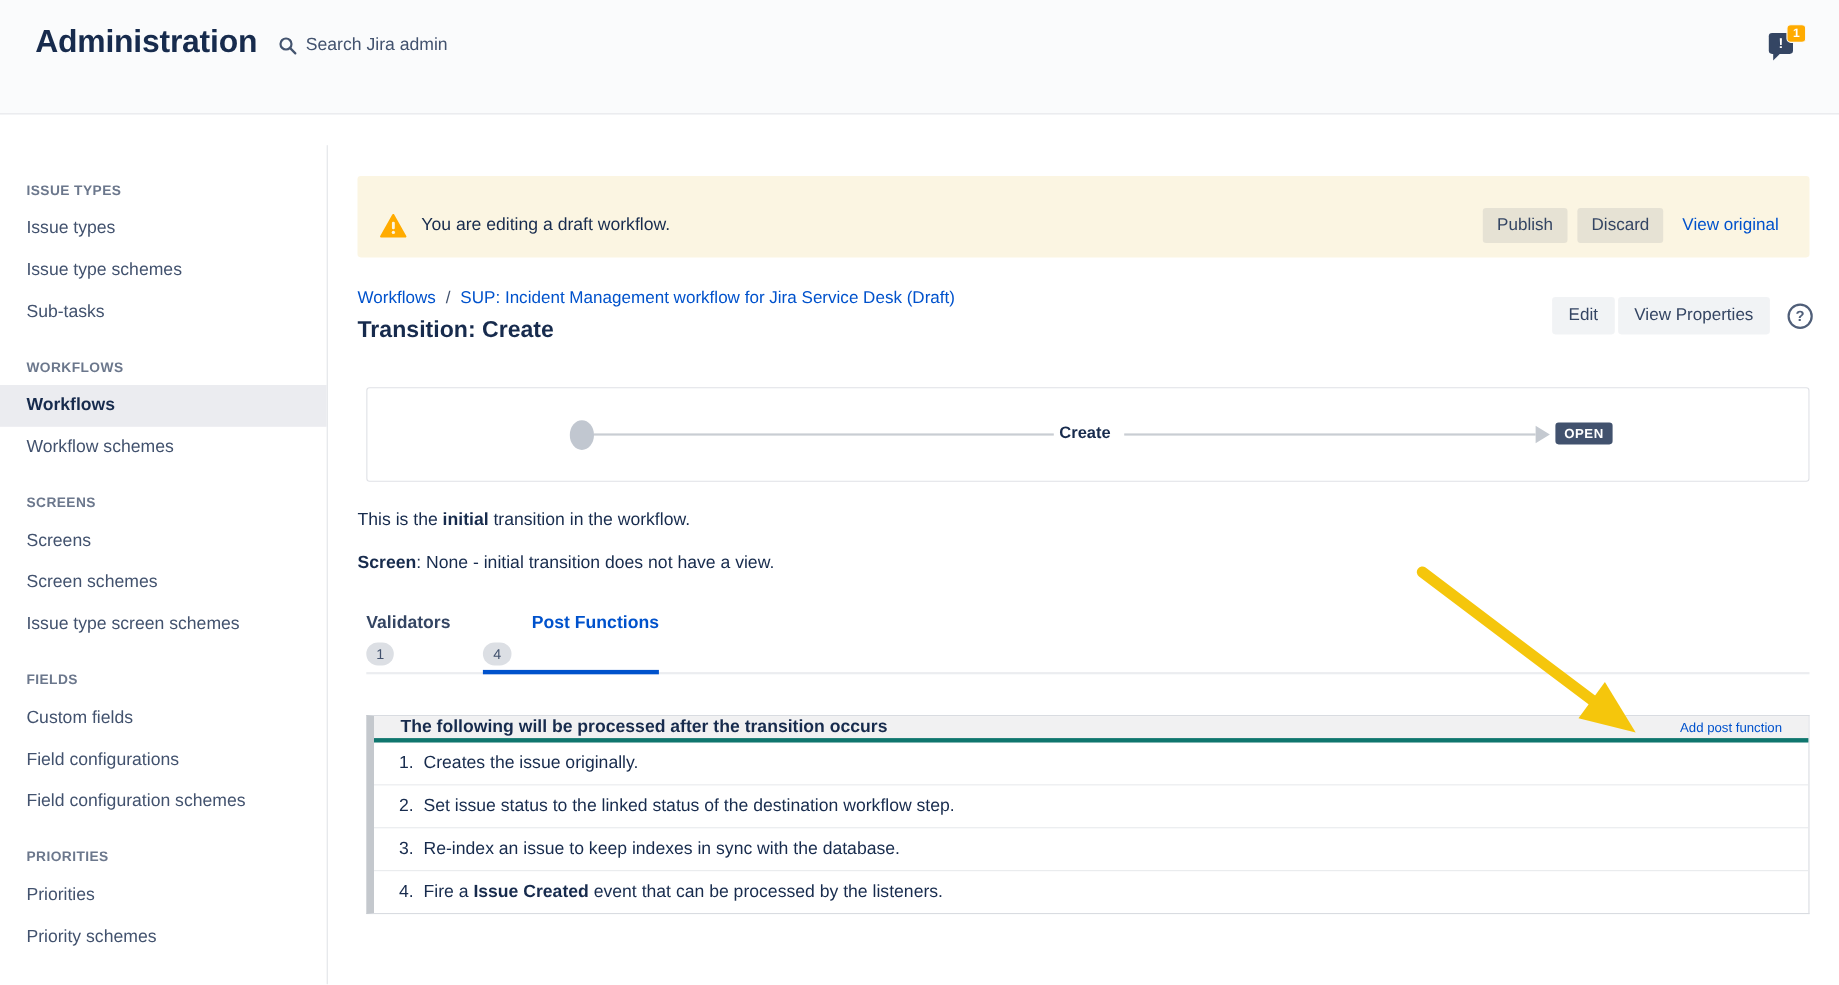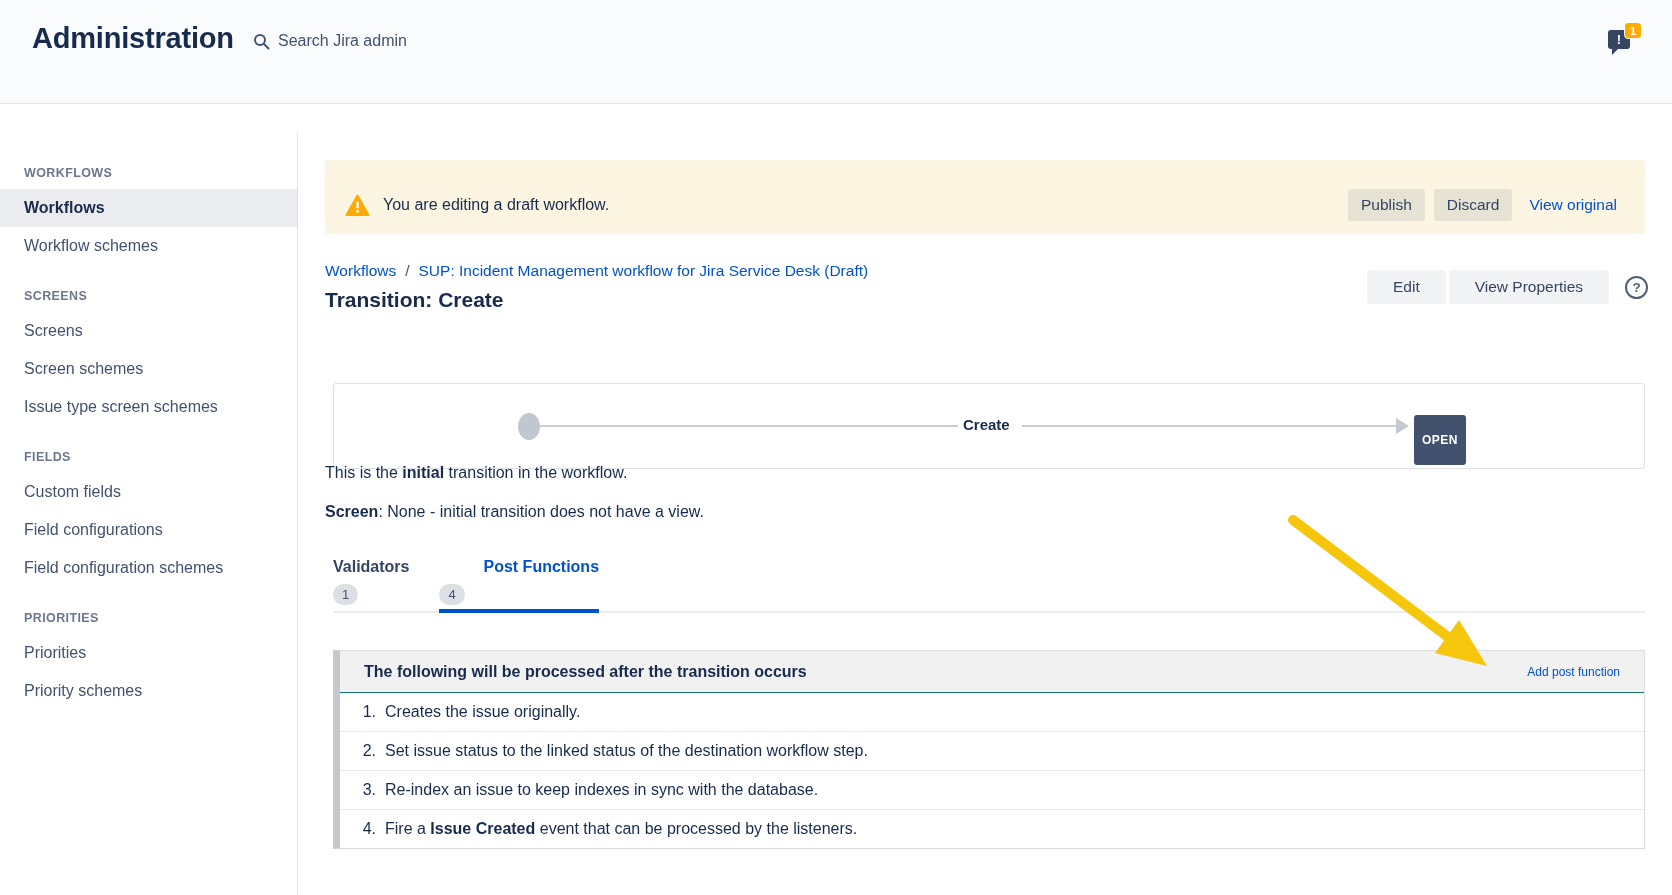--- a/index.html
+++ b/index.html
@@ -62,38 +62,38 @@
   .banner .link { font-size:15.5px; margin:0 14px 0 17px; }
 
   
   .breadcrumb { position:absolute; left:26px; top:130px; font-size:15.5px;
                 display:flex; gap:9px; white-space:nowrap; }
   .crumb-sep { color:#42526E; }
   .page-title { position:absolute; left:26px; top:156px; font-size:21px; font-weight:700; }
 
   .btn-group { position:absolute; top:138px; right:24px; display:flex;
                align-items:center; gap:3px; }
-  .btn-group .btn { background:rgba(9,30,66,0.055); padding:8px 26px; }
+  .btn-group .btn { background:rgba(9,30,66,0.055); padding:8px 15px; }
   .help-icon { width:23px; height:23px; border:2px solid #505F79; border-radius:50%;
                color:#505F79; font-size:13.5px; font-weight:700; text-align:center;
                line-height:19px; margin-left:13px; cursor:pointer; }
 
   
   .diagram { position:absolute; left:34px; top:220px; width:1312px; height:86px;
-             border:1px solid #DFE1E6; border-radius:3px;margin-top:31px; }
+             border:1px solid #DFE1E6; border-radius:3px; }
   .d-circle { position:absolute; left:184px; top:29px; width:22px; height:27px;
               background:#C1C7D0; border-radius:50%; }
   .d-line1 { position:absolute; left:206px; top:41px; width:418px; height:2px; background:#C9CDD3; }
   .d-label { position:absolute; left:629px; top:32px; font-size:15px; font-weight:700; color:#172B4D; }
   .d-line2 { position:absolute; left:688px; top:41px; width:374px; height:2px; background:#C9CDD3; }
   .d-arrowhead { position:absolute; left:1062px; top:34px; width:0; height:0;
                  border-left:13px solid #C4C9D0; border-top:8px solid transparent;
                  border-bottom:8px solid transparent; }
   .status-badge { position:absolute; left:1080px; top:31px; background:#42526E; color:#fff;
-                  font-size:12px; font-weight:700; letter-spacing:0.5px; padding:18px 8px;
+                  font-size:12px; font-weight:700; letter-spacing:0.5px; padding:3px 8px;
                   border-radius:3px; }
 
   
   .desc-initial { position:absolute; left:26px; top:332px; font-size:16px; }
   .desc-screen  { position:absolute; left:26px; top:371px; font-size:16px; }
 
   
   .tabs { position:absolute; left:34px; top:424px; width:1312px;
           border-bottom:2px solid #EBEDF0; display:flex; gap:30px; }
   .tab { display:flex; flex-direction:column; align-items:flex-start;
@@ -102,22 +102,22 @@
   .tab.active .tab-label { color:#0052CC;padding-left:44px; }
   .tab-badge { margin-top:7px; background:#DCDFE4; border-radius:11px; padding:1px 9px;
                font-size:13px; color:#42526E; line-height:19px; }
   .tab.active::after { content:""; position:absolute; left:0; right:0; bottom:-2px;
                        height:4px; background:#0052CC; }
 
   
   .pf-table { position:absolute; left:34px; top:518px; width:1312px;
               border:1px solid #D9DCE1; border-left:7px solid #C4C8CD; background:#fff; }
   .pf-header { display:flex; justify-content:space-between; align-items:center;
-               background:#F1F1F2; border-bottom:1px solid #0f766e;
-               padding:9px 24px; height:42px; }
+               background:#F1F1F2; border-bottom:4px solid #0f766e;
+               padding:9px 24px; height:24px; }
   .pf-header-title { font-size:16px; font-weight:700; color:#172B4D; }
   .pf-add { font-size:12px; }
   .pf-row { display:flex; padding:8px 0; border-bottom:1px solid #E8EAED;
             font-size:16px; color:#172B4D; line-height:22px; }
   .pf-row:last-child { border-bottom:none; }
   .pf-num { width:36px; text-align:right; flex:none; }
   .pf-text { margin-left:9px; }
 
   
   .anno { position:absolute; left:0; top:0; width:1373px; height:763px;
@@ -143,20 +143,26 @@
 
   <div class="notif">
     <div class="notif-bubble">!</div>
     <div class="notif-tail"></div>
     <div class="notif-badge">1</div>
   </div>
 
 </div>
 
 <div class="sidebar">
+  <div class="side-section">
+    <div class="side-heading">ISSUE TYPES</div>
+    <div class="side-item">Issue types</div>
+    <div class="side-item">Issue type schemes</div>
+    <div class="side-item">Sub-tasks</div>
+  </div>
   <div class="side-section">
     <div class="side-heading">WORKFLOWS</div>
     <div class="side-item selected">Workflows</div>
     <div class="side-item">Workflow schemes</div>
   </div>
   <div class="side-section">
     <div class="side-heading">SCREENS</div>
     <div class="side-item">Screens</div>
     <div class="side-item">Screen schemes</div>
     <div class="side-item">Issue type screen schemes</div>

